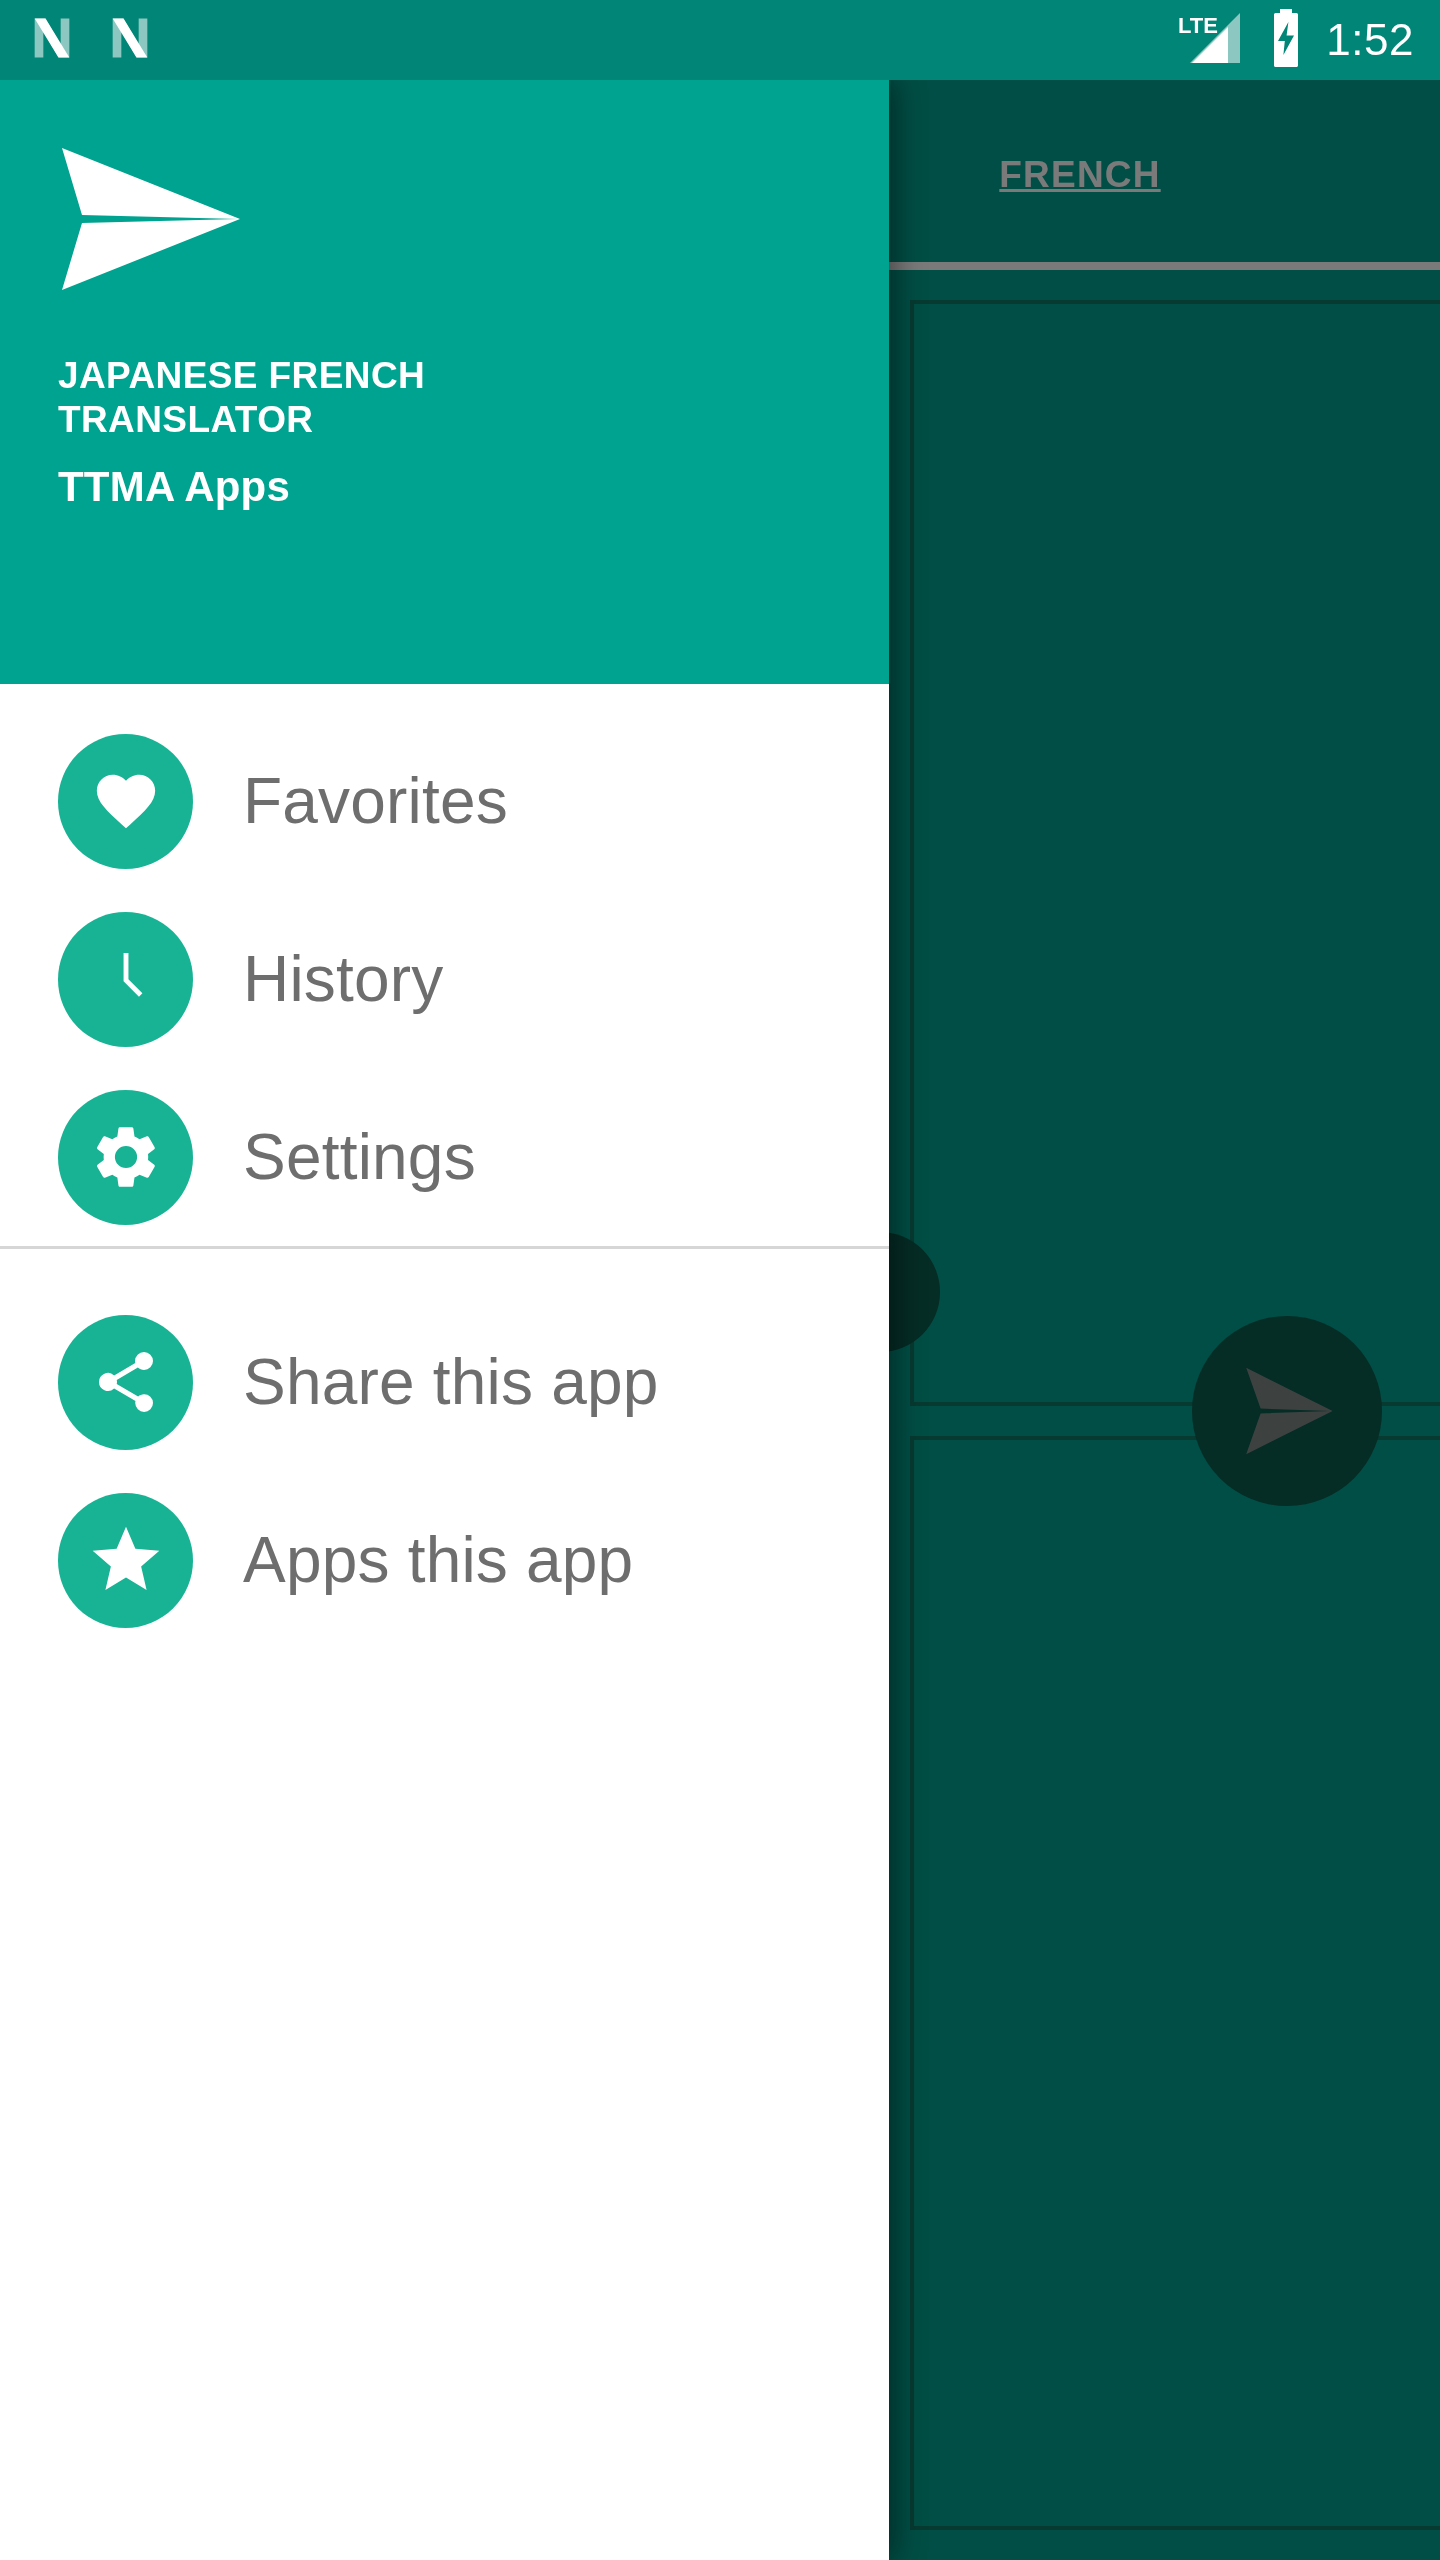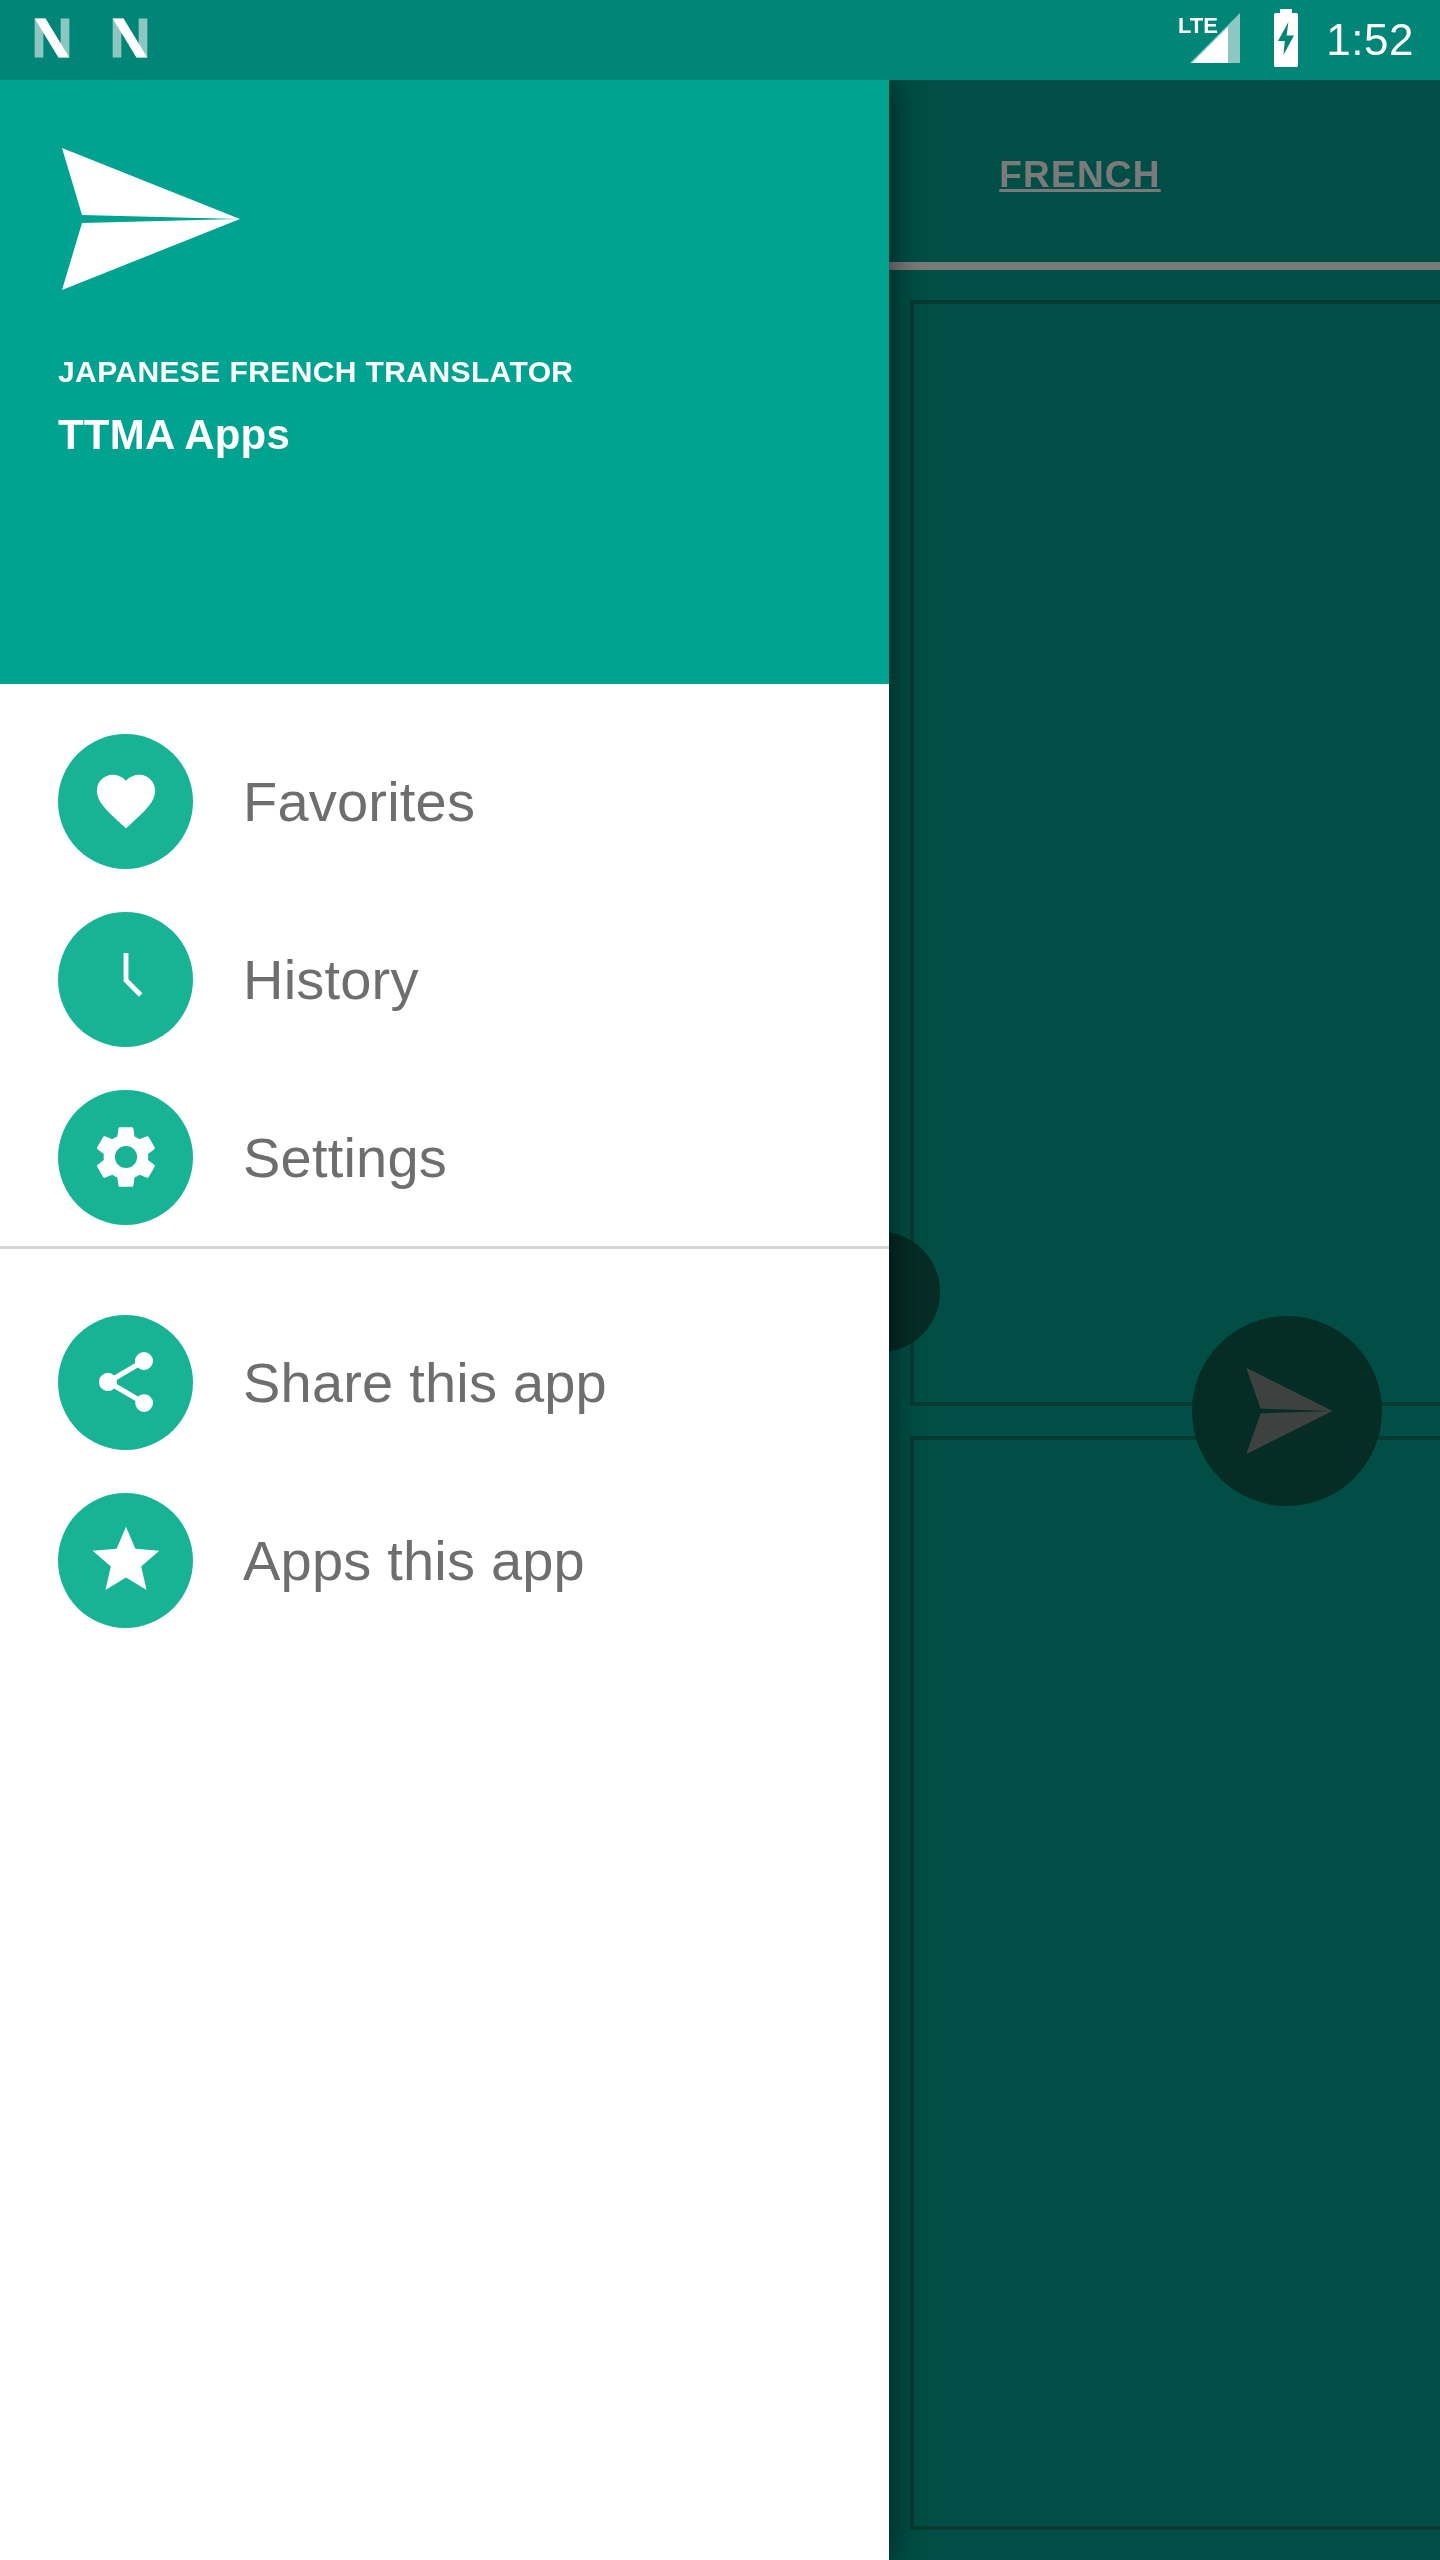--- a/index.html
+++ b/index.html
@@ -94,21 +94,21 @@
   }
   #drawer-header {
     position:relative;
     width:889px; height:604px;
     background:#00a390;
     padding:46px 58px 0 58px;
   }
   #drawer-logo { margin-top:18px; }
   #drawer-title {
     margin-top:56px;
-    color:#ffffff; font-size:30px; font-weight:bold;
+    color:#ffffff; font-size:37px; font-weight:bold;
     line-height:1.18; letter-spacing:0.4px;
     max-width:560px;
   }
   #drawer-subtitle {
     margin-top:22px;
     color:#ffffff; font-size:42px; font-weight:bold;
     letter-spacing:0.2px;
   }
 
   #drawer-menu { padding-top:28px; }
@@ -119,21 +119,21 @@
     cursor:pointer;
   }
   .menu-icon {
     width:135px; height:135px; border-radius:50%;
     background:#17b394;
     display:flex; align-items:center; justify-content:center;
     flex:0 0 auto;
   }
   .menu-label {
     margin-left:50px;
-    font-size:56px; color:#6e6e6e;
+    font-size:64px; color:#6e6e6e;
     letter-spacing:0.2px;
   }
   #drawer-divider {
     height:3px; background:#d6d6d6; margin:0;
   }
   #drawer-menu-secondary { padding-top:44px; }
 </style>
 </head>
 <body>
 

